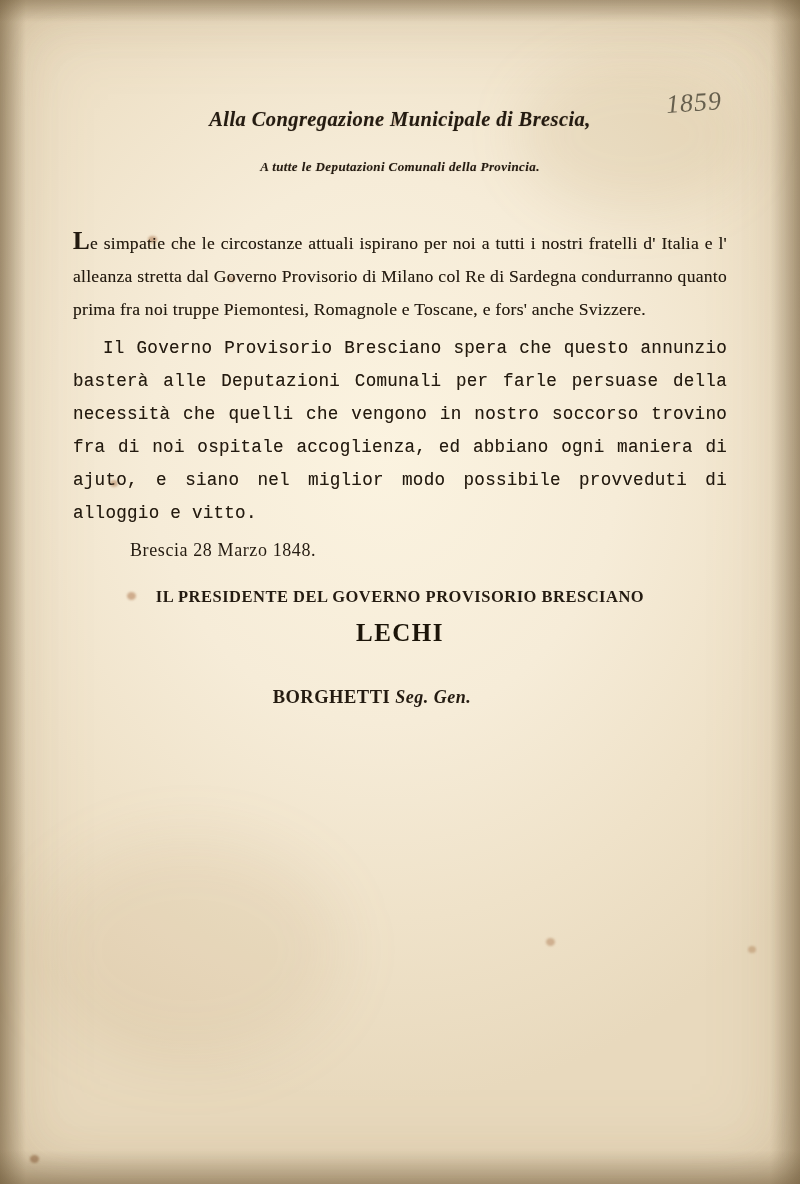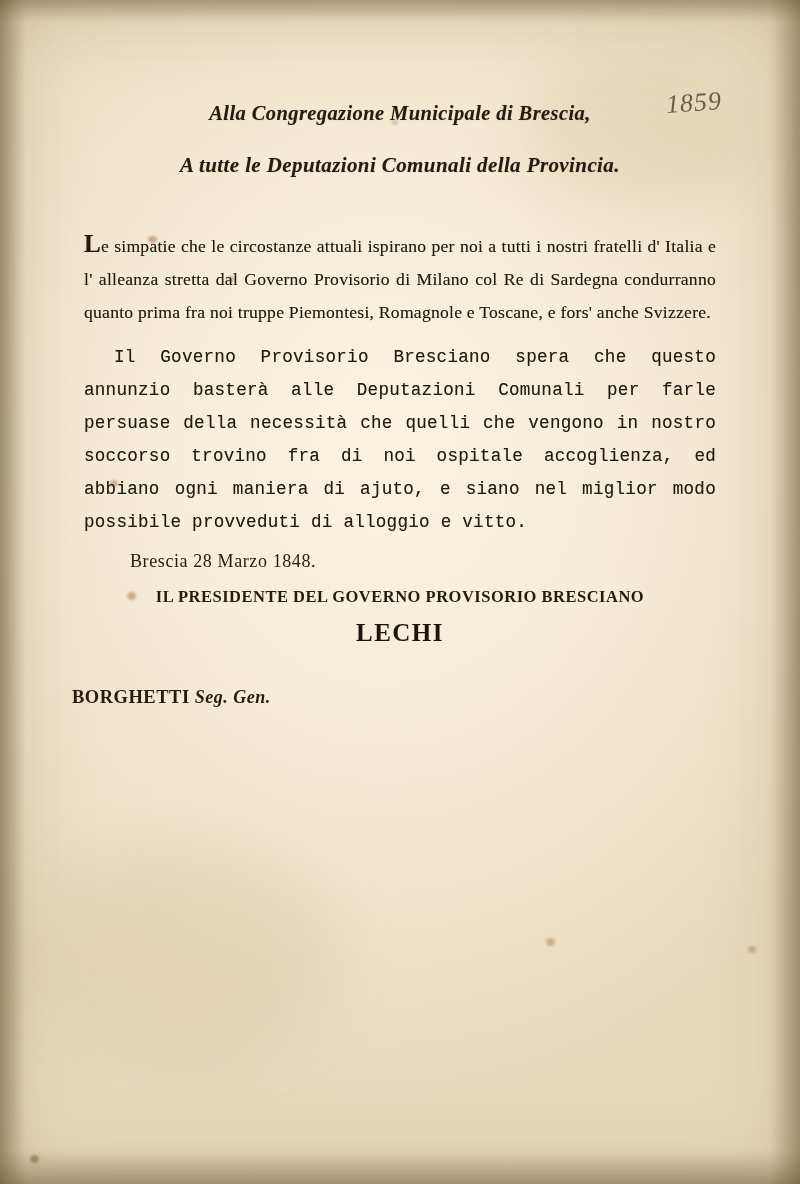--- a/index.html
+++ b/index.html
@@ -62,39 +62,39 @@
   
   .stain {
     position: absolute;
     border-radius: 50%;
     pointer-events: none;
   }
 
   .content {
     position: absolute;
     left: 0; right: 0; top: 0;
-    padding: 10px 72px;
+    padding: 16px 72px;
     color: #231a10;
   }
 
   .head-line {
     text-align: center;
     font-style: italic;
     font-weight: bold;
     letter-spacing: 0.4px;
     color: #241b11;
     text-shadow: 0 0 1px rgba(60,40,20,0.35);
   }
   #head-line-1 {
     margin-top: 92px;
     font-size: 20.5px;
   }
   #head-line-2 {
     margin-top: 28px;
-    font-size: 21px;
+    font-size: 13px;
   }
 
   .year-note {
     position: absolute;
     right: 78px;
     top: 88px;
     font-family: "Liberation Serif", serif;
     font-style: italic;
     font-size: 26px;
     color: #4a4536;
@@ -106,21 +106,21 @@
   .body-block {
     margin-top: 52px;
     font-size: 17.6px;
     line-height: 33px;
     text-align: justify;
     color: #221a10;
     letter-spacing: 0.25px;
     text-shadow: 0 0 0.6px rgba(55,35,15,0.45);
   }
   .body-block p {
-    margin: 12px;
+    margin: 1px;
   }
   .para-2 {
     margin-top: 6px !important;
     text-indent: 30px;
     font-family: Liberation Mono, monospace;
   }
   .dropcap {
     font-size: 25px;
     line-height: 1;
     font-weight: bold;
@@ -129,41 +129,41 @@
   .place-date {
     margin-top: 10px;
     margin-left: 58px;
     font-size: 18px;
     font-weight: normal;
     letter-spacing: 0.6px;
     color: #241b11;
   }
 
   .signature-title {
-    margin-top: 15px;
+    margin-top: 26px;
     text-align: center;
     font-size: 16.5px;
     letter-spacing: 0.5px;
     color: #241b11;
     font-weight: bold;
     font-family: "Liberation Serif", serif;
   }
 
   .signature-name {
     margin-top: 12px;
     text-align: center;
     font-size: 25px;
     font-weight: bold;
     letter-spacing: 1.5px;
     color: #1c1509;
   }
 
   .secretary {
     margin-top: 40px;
-    text-align: left;
+    text-align: center;
     padding-right: 56px;
     font-size: 18.5px;
     font-weight: bold;
     letter-spacing: 0.5px;
     color: #241b11;
   }
   .secretary .role {
     font-style: italic;
     font-weight: bold;
     font-size: 18px;

